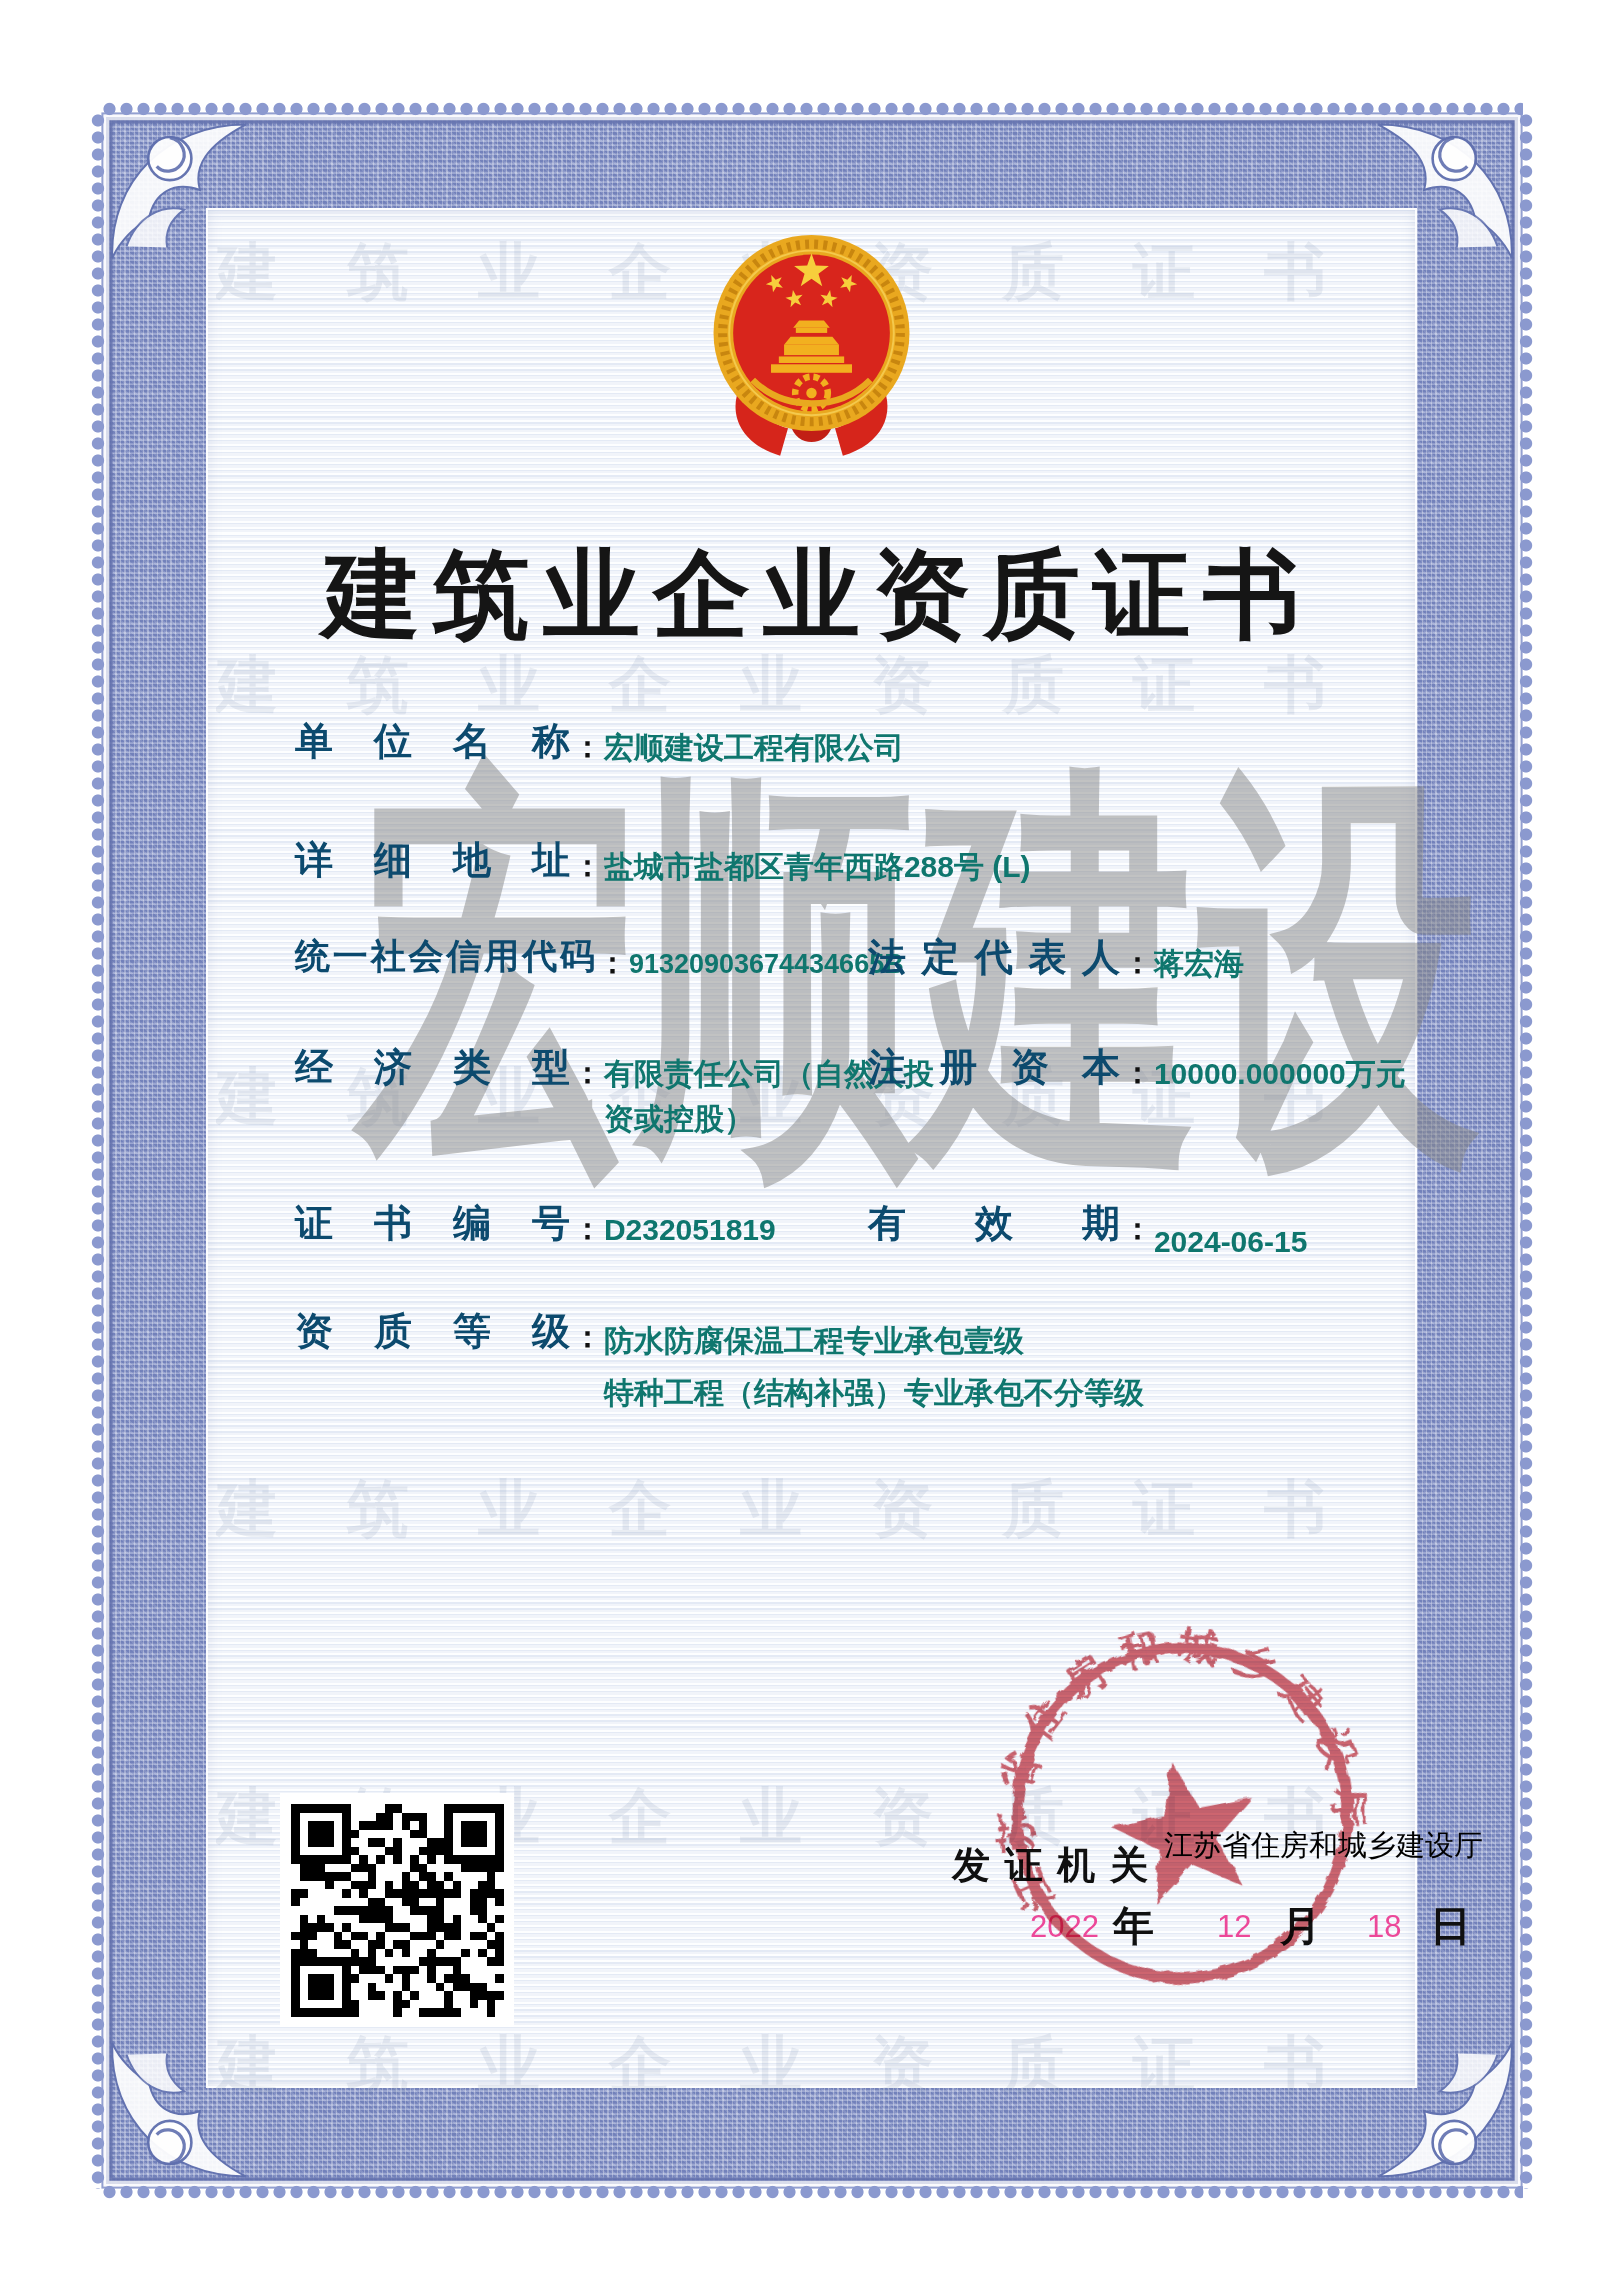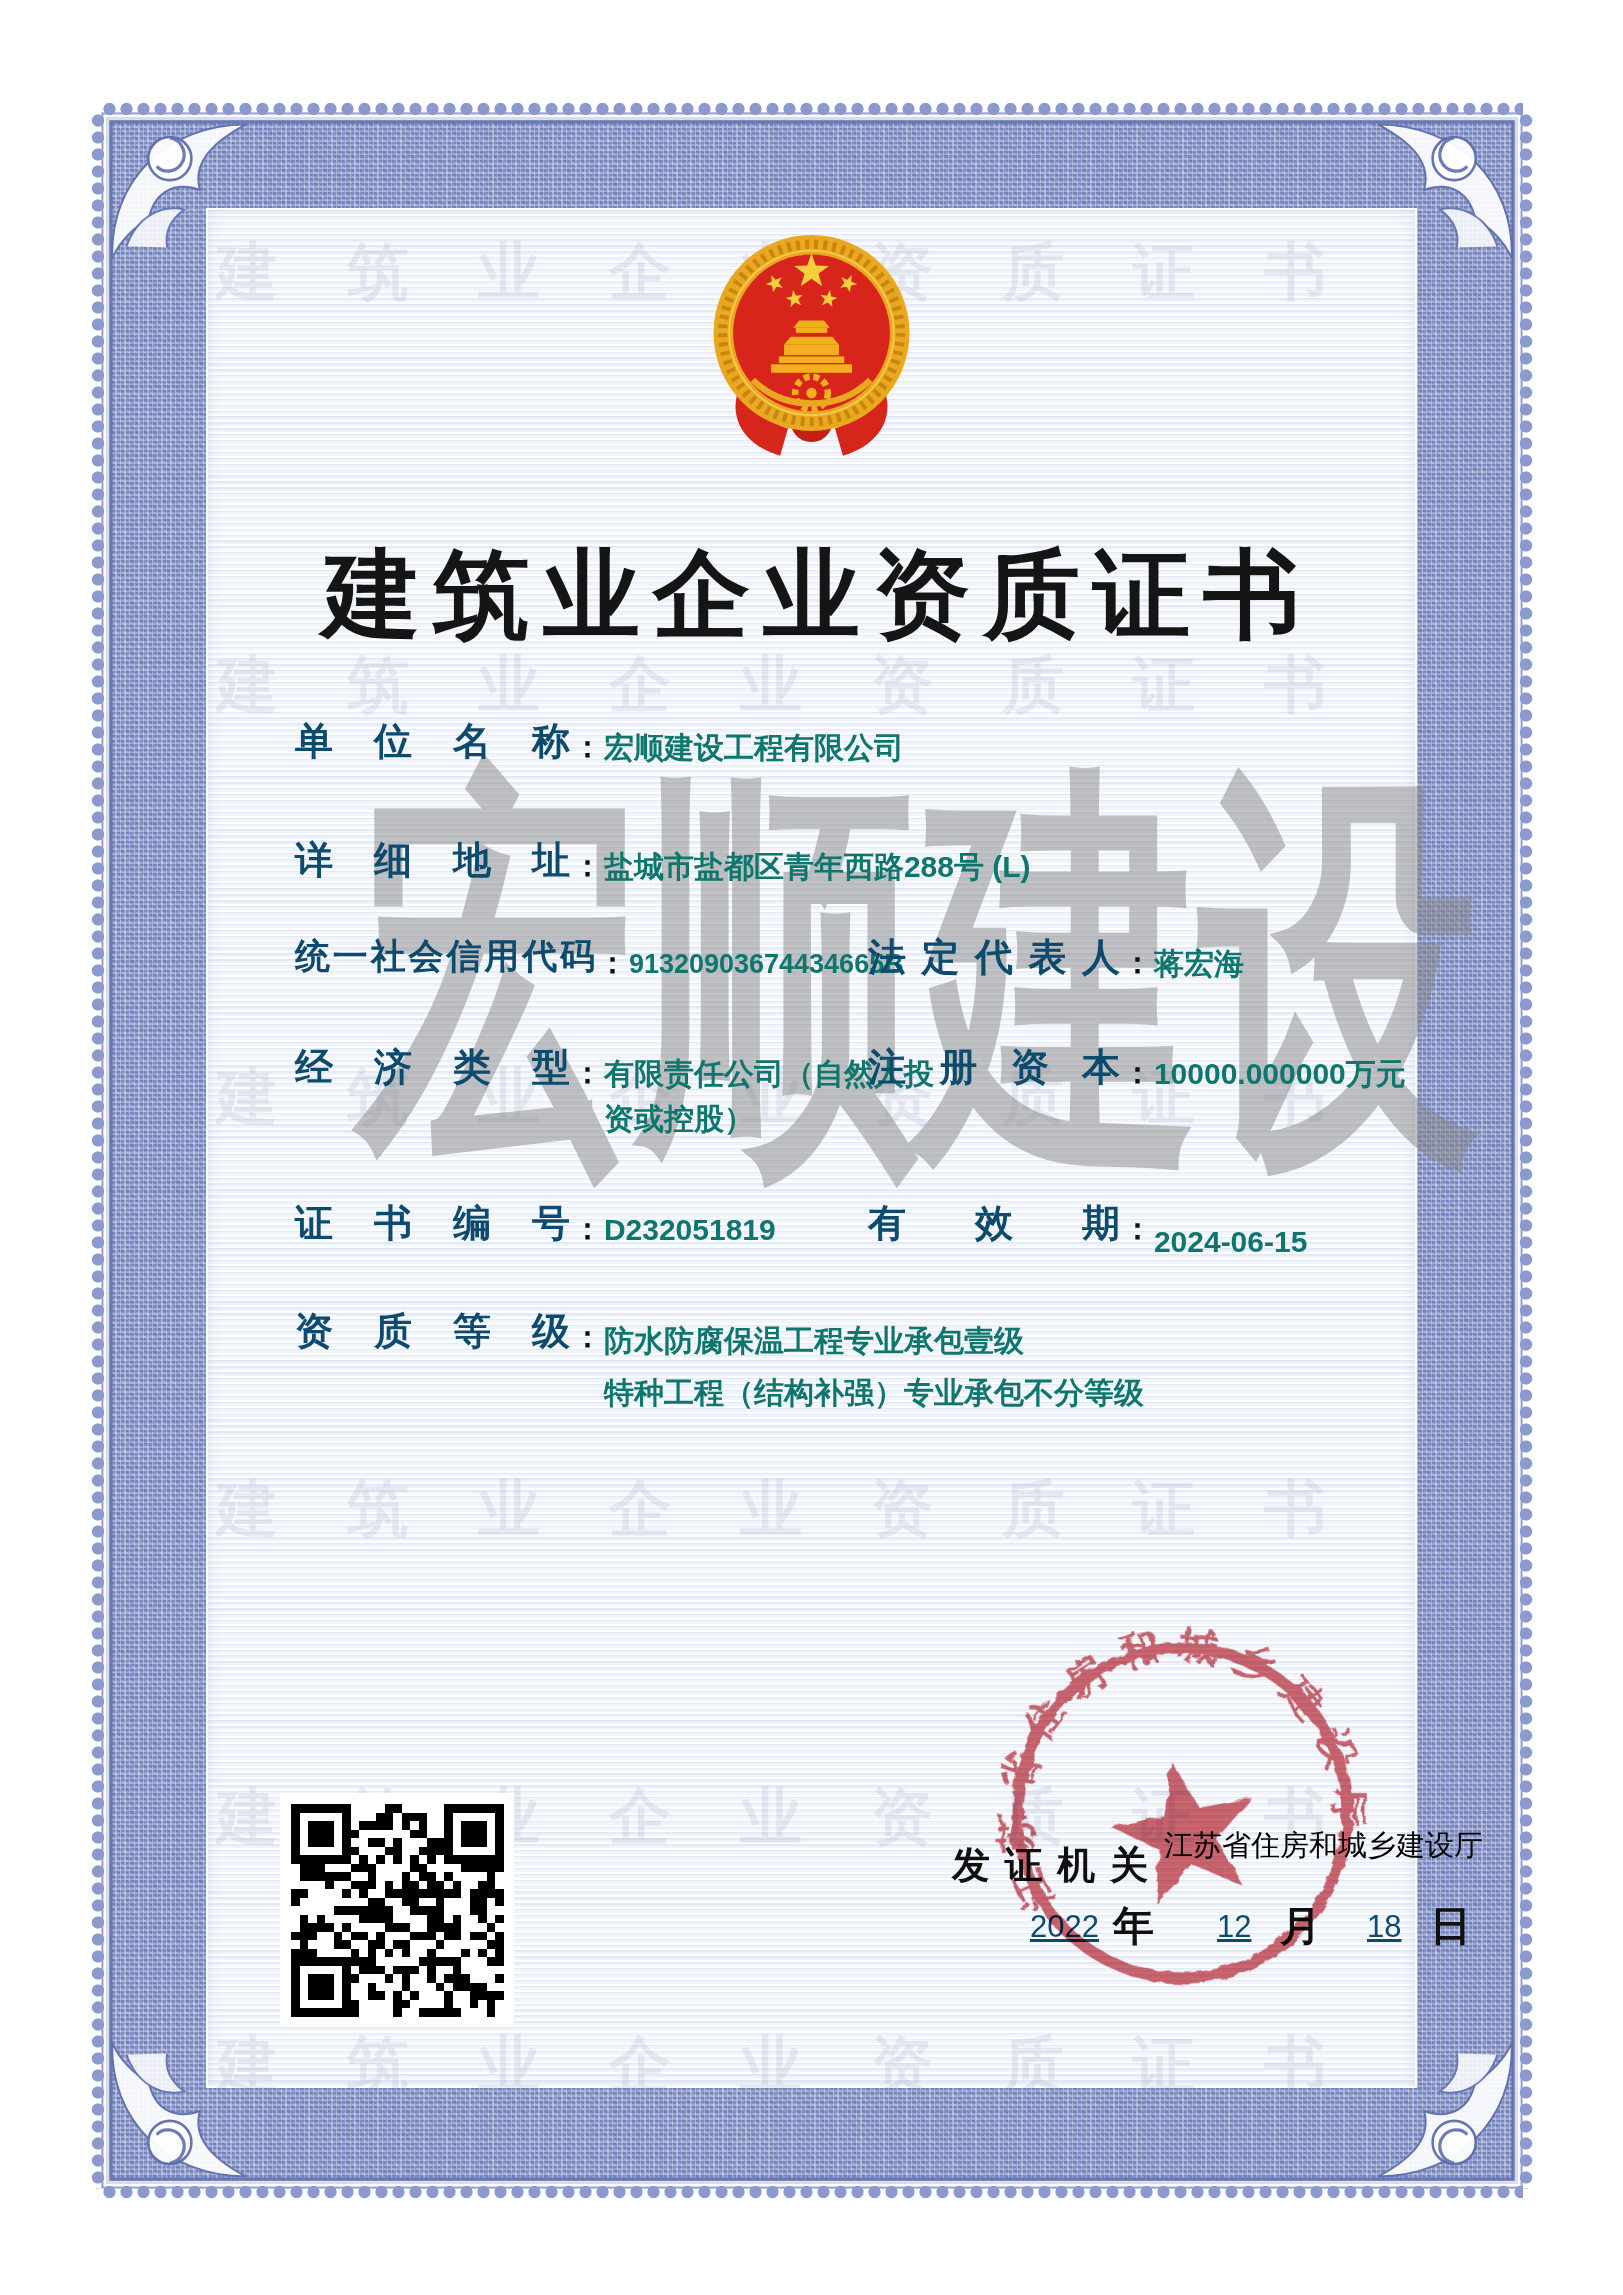--- a/index.html
+++ b/index.html
@@ -64,21 +64,21 @@
           margin:6.5px 1.3px 0 2.6px;}
   .fvalue{display:inline-block;font-weight:700;color:#0f766e;font-size:30px;line-height:1.5;
           vertical-align:top;margin-top:5.2px;word-break:break-all;}
   .g2{position:absolute;top:0;}
 
   
   .issuer-label{position:absolute;left:952px;top:1814px;width:196px;font-size:38px;font-weight:900;
         color:#101010;text-align:justify;text-align-last:justify;z-index:4;margin-top:26px;}
   .issuer-value{position:absolute;left:1164px;top:1826px;font-size:29px;color:#000000;z-index:4;white-space:nowrap;}
   .dpart{position:absolute;z-index:4;white-space:nowrap;}
-  .dnum{font-size:31px;color:#0c4a6e;text-decoration:underline;}
+  .dnum{font-size:31px;color:#ec4899;}
   .dunit{font-size:41px;font-weight:900;color:#101010;}
 
   
   .qr{position:absolute;left:280px;top:1793px;z-index:4;}
 
   
   .seal{position:absolute;left:994px;top:1625px;z-index:6;mix-blend-mode:multiply;opacity:.92;}
 </style>
 </head>
 <body>

